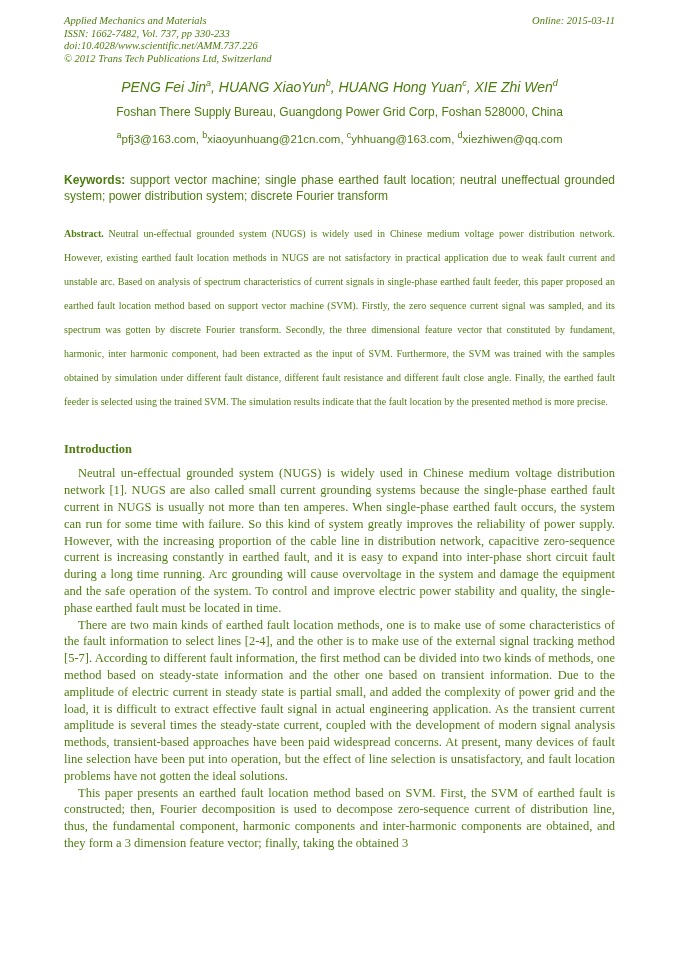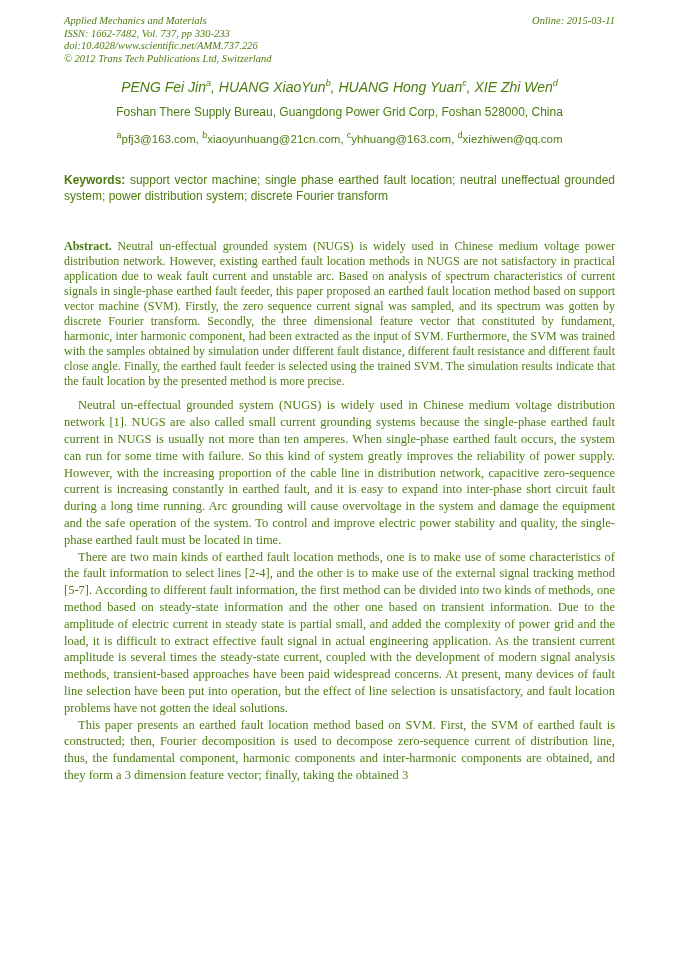--- a/index.html
+++ b/index.html
@@ -62,24 +62,24 @@
   }
   .keywords {
     font-family: "Liberation Sans", sans-serif;
     font-size: 12px;
     line-height: 15.5px;
     text-align: justify;
     margin-top: 27px;
   }
   .keywords .kw-label { font-weight: bold; }
   .abstract {
-    font-size: 12px;
-    line-height: 15px;
+    font-size: 10px;
+    line-height: 24px;
     text-align: justify;
-    margin-top: 35px;
+    margin-top: 18px;
   }
   .abstract .abs-label { font-weight: bold; }
   .section-heading {
     font-size: 12.5px;
     font-weight: bold;
     margin-top: 28px;
   }
   .para {
     font-size: 12.5px;
     line-height: 16.8px;
@@ -111,20 +111,21 @@
   <div class="affiliation">Foshan There Supply Bureau, Guangdong Power Grid Corp, Foshan 528000, China</div>
 
   <div class="emails">
     <span><sup>a</sup><span>pfj3@163.com, </span></span><span><sup>b</sup><span>xiaoyunhuang@21cn.com, </span></span><span><sup>c</sup><span>yhhuang@163.com, </span></span><span><sup>d</sup><span>xiezhiwen@qq.com</span></span>
   </div>
 
   <p class="keywords"><span class="kw-label">Keywords:</span><span> support vector machine; single phase earthed fault location; neutral uneffectual grounded system; power distribution system; discrete Fourier transform</span></p>
 
   <p class="abstract"><span class="abs-label">Abstract.</span><span> Neutral un-effectual grounded system (NUGS) is widely used in Chinese medium voltage power distribution network. However, existing earthed fault location methods in NUGS are not satisfactory in practical application due to weak fault current and unstable arc. Based on analysis of spectrum characteristics of current signals in single-phase earthed fault feeder, this paper proposed an earthed fault location method based on support vector machine (SVM). Firstly, the zero sequence current signal was sampled, and its spectrum was gotten by discrete Fourier transform. Secondly, the three dimensional feature vector that constituted by fundament, harmonic, inter harmonic component, had been extracted as the input of SVM. Furthermore, the SVM was trained with the samples obtained by simulation under different fault distance, different fault resistance and different fault close angle. Finally, the earthed fault feeder is selected using the trained SVM. The simulation results indicate that the fault location by the presented method is more precise.</span></p>
 
+  <h2 class="section-heading">Introduction</h2>
 
   <div class="body-block">
     <p class="para">Neutral un-effectual grounded system (NUGS) is widely used in Chinese medium voltage distribution network [1]. NUGS are also called small current grounding systems because the single-phase earthed fault current in NUGS is usually not more than ten amperes. When single-phase earthed fault occurs, the system can run for some time with failure. So this kind of system greatly improves the reliability of power supply. However, with the increasing proportion of the cable line in distribution network, capacitive zero-sequence current is increasing constantly in earthed fault, and it is easy to expand into inter-phase short circuit fault during a long time running. Arc grounding will cause overvoltage in the system and damage the equipment and the safe operation of the system. To control and improve electric power stability and quality, the single-phase earthed fault must be located in time.</p>
     <p class="para">There are two main kinds of earthed fault location methods, one is to make use of some characteristics of the fault information to select lines [2-4], and the other is to make use of the external signal tracking method [5-7]. According to different fault information, the first method can be divided into two kinds of methods, one method based on steady-state information and the other one based on transient information. Due to the amplitude of electric current in steady state is partial small, and added the complexity of power grid and the load, it is difficult to extract effective fault signal in actual engineering application. As the transient current amplitude is several times the steady-state current, coupled with the development of modern signal analysis methods, transient-based approaches have been paid widespread concerns. At present, many devices of fault line selection have been put into operation, but the effect of line selection is unsatisfactory, and fault location problems have not gotten the ideal solutions.</p>
     <p class="para">This paper presents an earthed fault location method based on SVM. First, the SVM of earthed fault is constructed; then, Fourier decomposition is used to decompose zero-sequence current of distribution line, thus, the fundamental component, harmonic components and inter-harmonic components are obtained, and they form a 3 dimension feature vector; finally, taking the obtained 3</p>
   </div>
 
 </div>
 
 </body></html>

